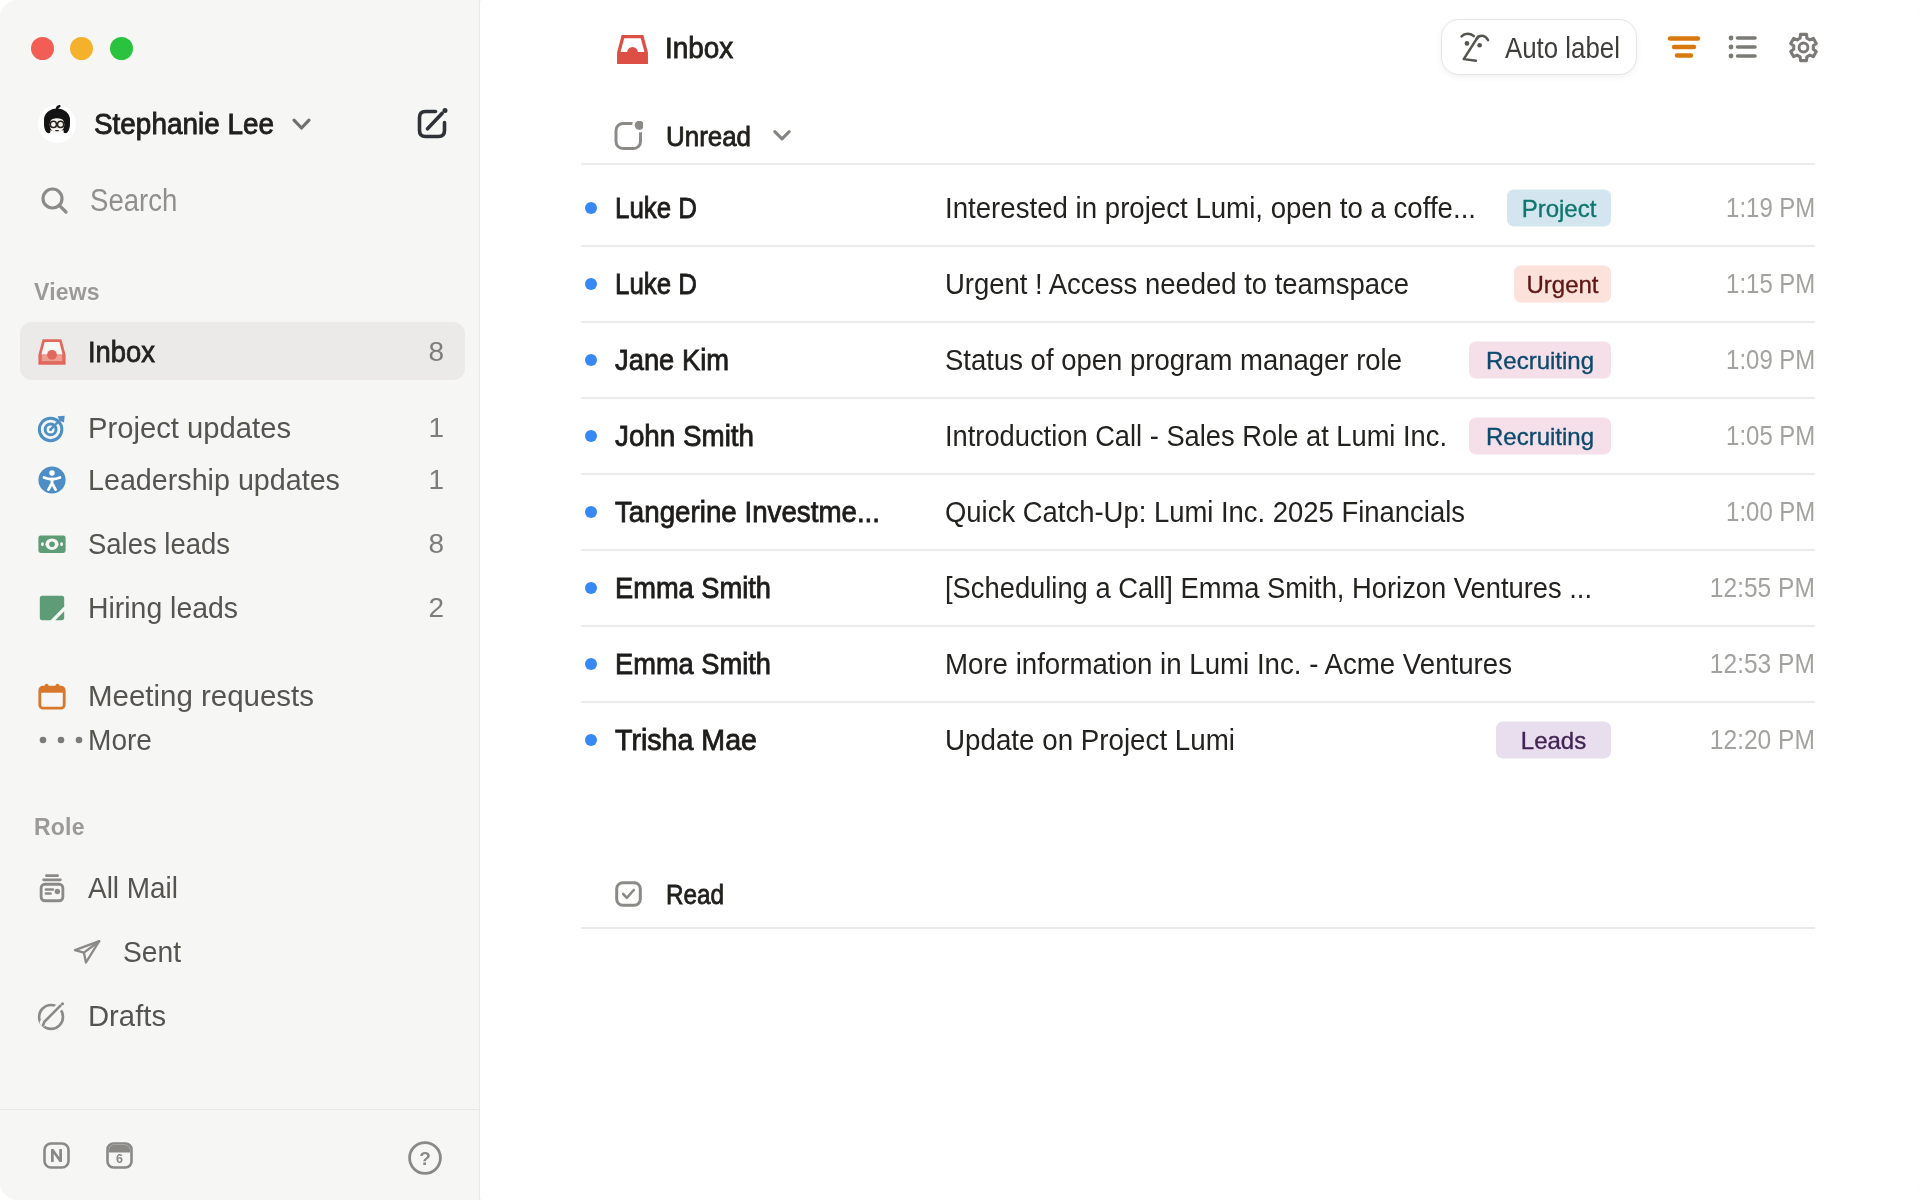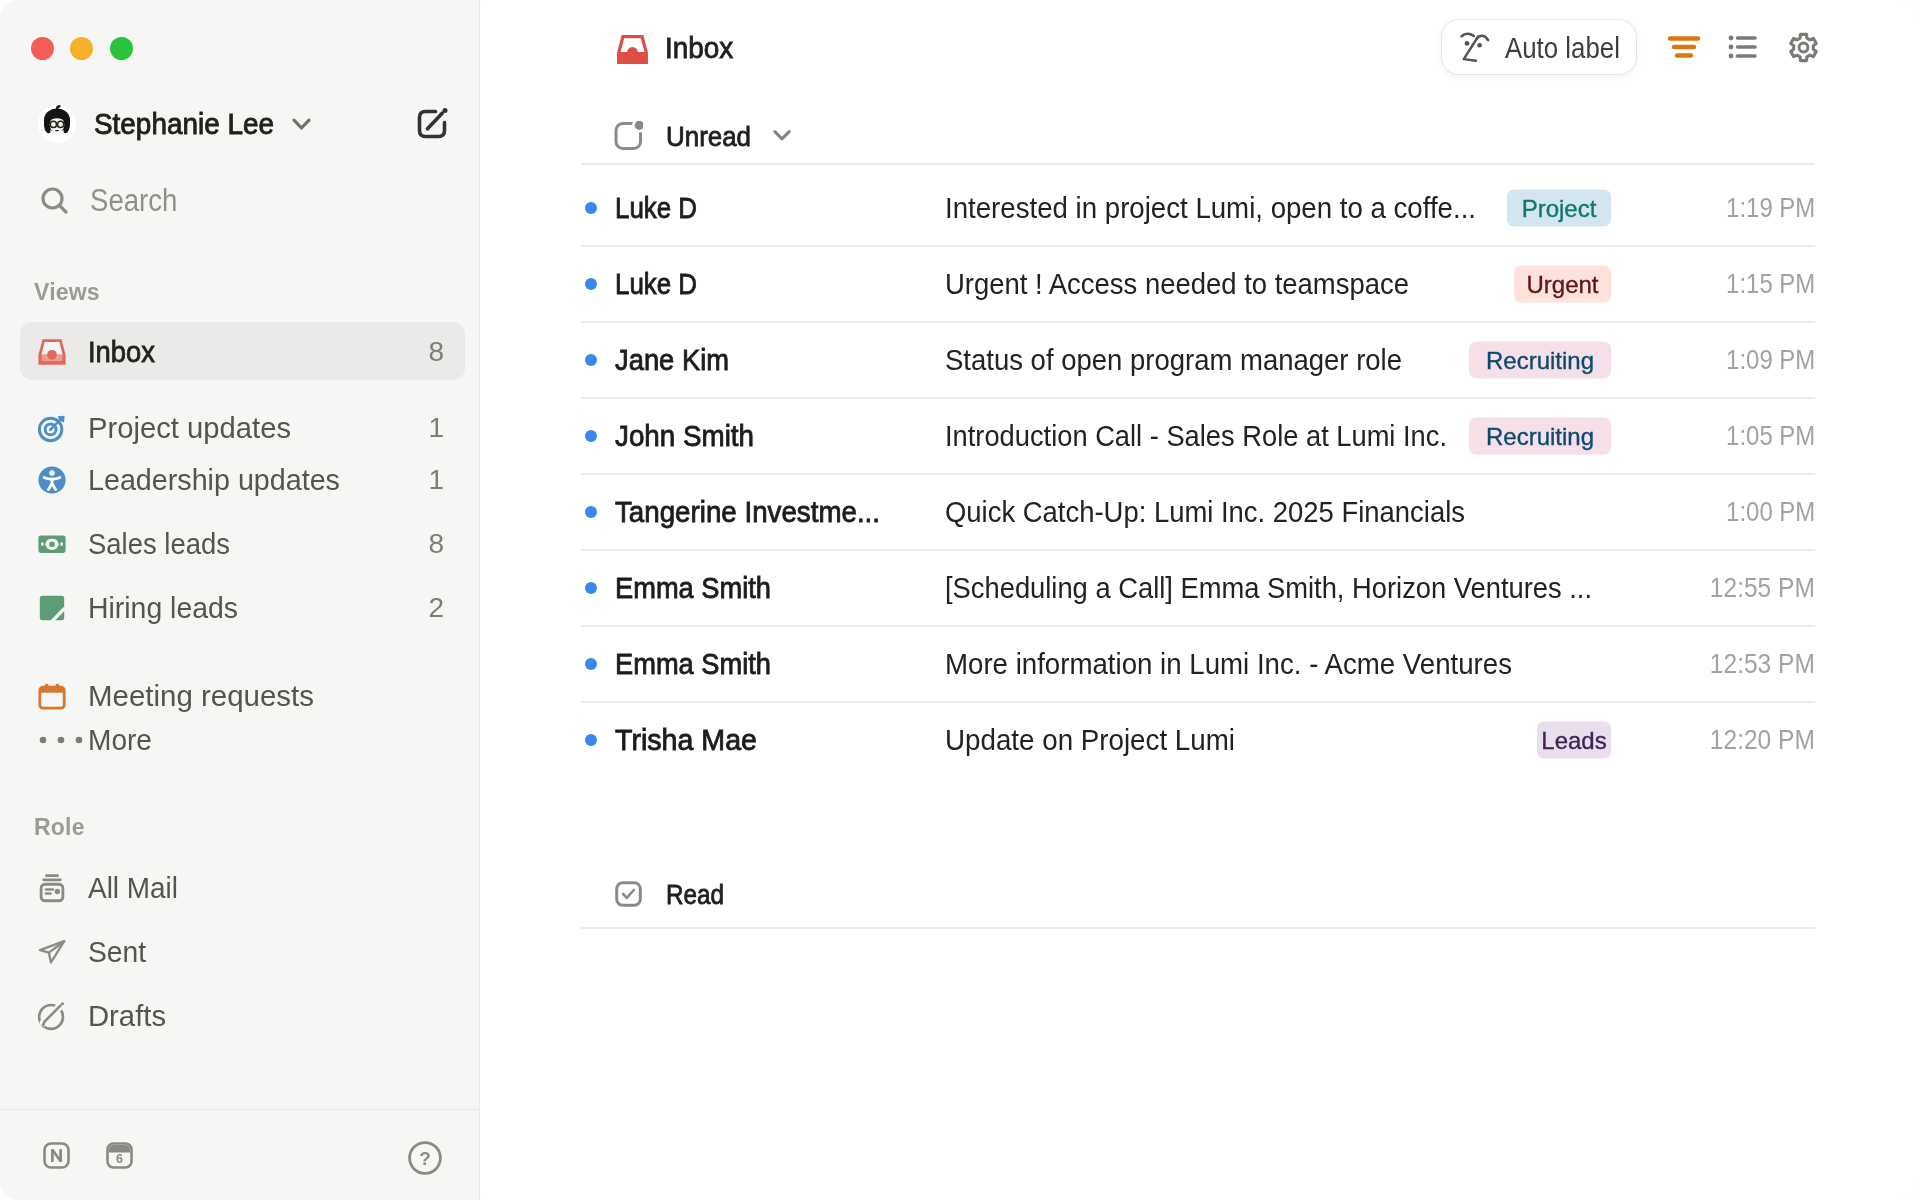--- a/index.html
+++ b/index.html
@@ -184,21 +184,21 @@
         <path d="M10 2.8 L22 2.8" stroke="#8b8a86" stroke-width="2.8" stroke-linecap="round"></path>
         <path d="M7 7.3 L25 7.3" stroke="#8b8a86" stroke-width="2.8" stroke-linecap="round"></path>
         <rect x="4.4" y="12" width="23.2" height="17.6" rx="4" fill="none" stroke="#8b8a86" stroke-width="3"></rect>
         <path d="M9.5 17.6 L17 17.6" stroke="#8b8a86" stroke-width="2.6" stroke-linecap="round"></path>
         <path d="M9.5 21.8 L14.5 21.8" stroke="#8b8a86" stroke-width="2.6" stroke-linecap="round"></path>
         <circle cx="21.7" cy="19.7" r="2.9" fill="#8b8a86"></circle>
       </svg>
       <div class="txt" style="transform:translateY(-50%) scaleX(0.931);">All Mail</div>
     </div>
 
-    <div class="nav-item" style="top:920px;">
+    <div class="nav-item" style="top:920px;margin-left:35px;">
       <svg class="ic" viewBox="0 0 32 32">
         <path d="M29 4.5 L3.2 13.9 L12.7 16.7 L14.9 27.2 Z" fill="none" stroke="#8b8a86" stroke-width="2.5" stroke-linejoin="round" stroke-linecap="round"></path>
         <path d="M12.7 16.7 L29 4.5" fill="none" stroke="#8b8a86" stroke-width="2.5" stroke-linecap="round"></path>
       </svg>
       <div class="txt" style="transform:translateY(-50%) scaleX(0.94);">Sent</div>
     </div>
 
     <div class="nav-item" style="top:984px;">
       <svg class="ic" viewBox="0 0 32 32">
         <circle cx="15" cy="17" r="12.7" fill="none" stroke="#8b8a86" stroke-width="2.8"></circle>
@@ -323,21 +323,21 @@
       <div class="udot"></div>
       <div class="sender" style="transform:translateY(-50%) scaleX(0.9085);">Emma Smith</div>
       <div class="subj" style="transform:translateY(-50%) scaleX(0.9533);">More information in Lumi Inc. - Acme Ventures</div>
       <div class="time" style="transform:translateY(-50%) scaleX(0.876);">12:53 PM</div>
     </div>
     <div class="hdiv" style="top:701px;"></div>
     <div class="row" style="top:702px;">
       <div class="udot"></div>
       <div class="sender" style="transform:translateY(-50%) scaleX(0.9534);">Trisha Mae</div>
       <div class="subj" style="transform:translateY(-50%) scaleX(0.9569);">Update on Project Lumi</div>
-      <div class="chip purple" style="width:74px;">Leads</div>
+      <div class="chip purple" style="width:115px;">Leads</div>
       <div class="time" style="transform:translateY(-50%) scaleX(0.876);">12:20 PM</div>
     </div>
 
     <svg class="m" style="left:134px; top:881px;" width="27" height="26" viewBox="0 0 27 26">
       <rect x="1.7" y="1.7" width="23.6" height="22.6" rx="6" fill="none" stroke="#8b8a86" stroke-width="3"></rect>
       <path d="M8.2 13 L11.8 16.8 L18.8 9" fill="none" stroke="#8b8a86" stroke-width="2.6" stroke-linecap="round" stroke-linejoin="round"></path>
     </svg>
     <div class="m sechead" style="left:185px; top:879px; transform:scaleX(0.8665);">Read</div>
     <div class="hdiv" style="top:927px;"></div>
   </div>

